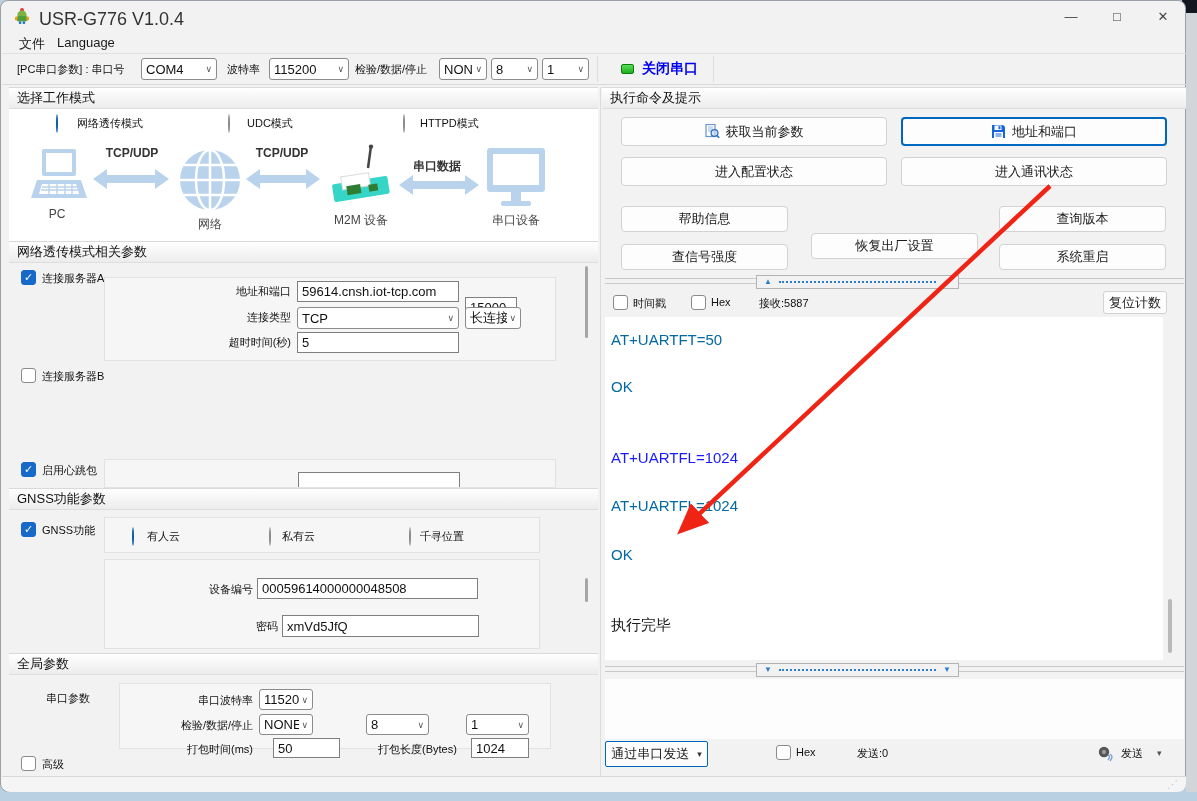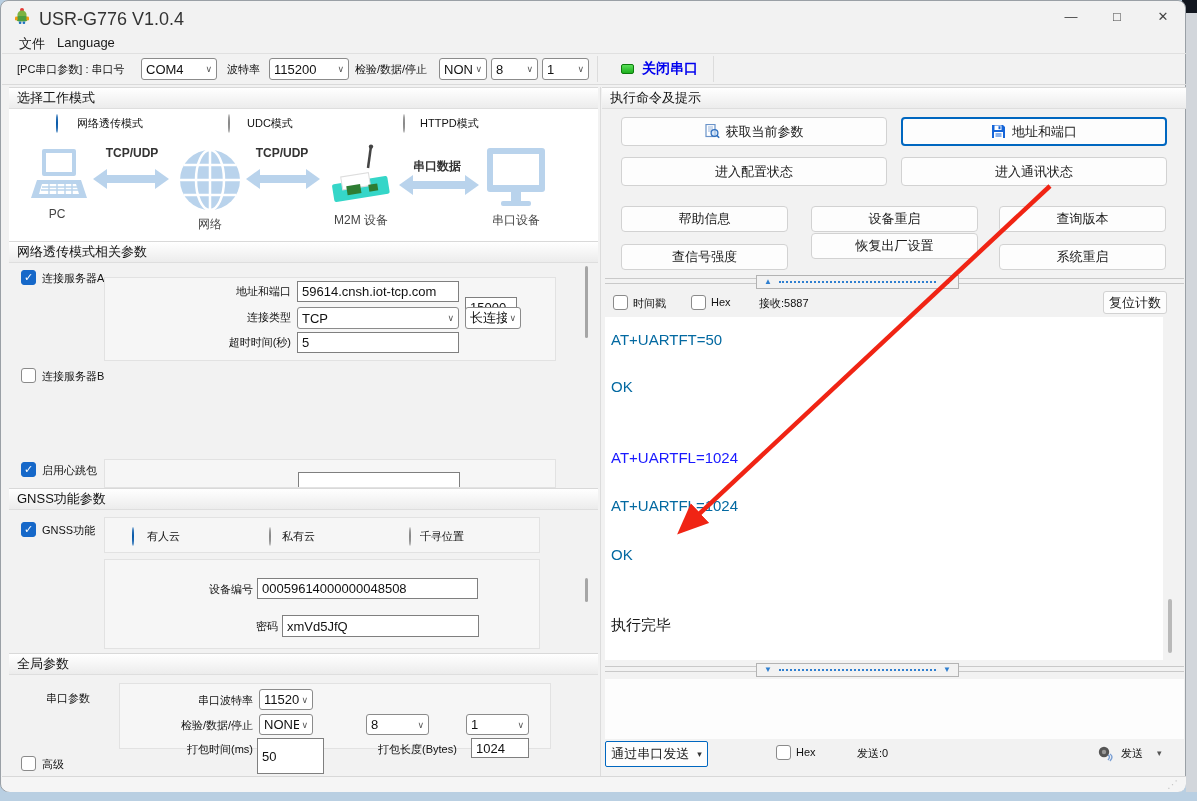--- a/index.html
+++ b/index.html
@@ -292,21 +292,21 @@
     <div class="abs combo" style="left:365px;top:713px;width:63px;height:21px">
       <span class="cv">8</span>
       <span class="ch">∨</span>
     </div>
     <div class="abs combo" style="left:465px;top:713px;width:63px;height:21px">
       <span class="cv">1</span>
       <span class="ch">∨</span>
     </div>
 
     <span class="abs lbl rlabel" style="left:152px;top:741px;width:100px">打包时间(ms)</span>
-    <div class="abs inp" style="left:256px;top:737px;width:67px;height:36px">50</div>
+    <div class="abs inp" style="left:272px;top:737px;width:67px;height:20px">50</div>
     <span class="abs lbl" style="left:377px;top:741px">打包长度(Bytes)</span>
     <div class="abs inp" style="left:470px;top:737px;width:58px;height:20px">1024</div>
 
     <span class="abs chk" style="left:20px;top:755px">
         <span class="m">✓</span>
       </span>
     <span class="abs lbl" style="left:41px;top:756px">高级</span>
 
     
     <div class="abs ghdr" style="left:601px;top:86px;width:584px">
@@ -335,23 +335,20 @@
     <div class="abs btn" style="left:620px;top:156px;width:266px;height:29px">
         <span>进入配置状态</span>
       </div>
     <div class="abs btn" style="left:900px;top:156px;width:266px;height:29px">
         <span>进入通讯状态</span>
       </div>
 
     <div class="abs btn" style="left:620px;top:205px;width:167px;height:26px">
         <span>帮助信息</span>
       </div>
-    <div class="abs btn" style="left:810px;top:205px;width:167px;height:26px">
-        <span>设备重启</span>
-      </div>
     <div class="abs btn" style="left:998px;top:205px;width:167px;height:26px">
         <span>查询版本</span>
       </div>
 
     <div class="abs btn" style="left:620px;top:243px;width:167px;height:26px">
         <span>查信号强度</span>
       </div>
     <div class="abs btn" style="left:810px;top:232px;width:167px;height:26px">
         <span>恢复出厂设置</span>
       </div>

